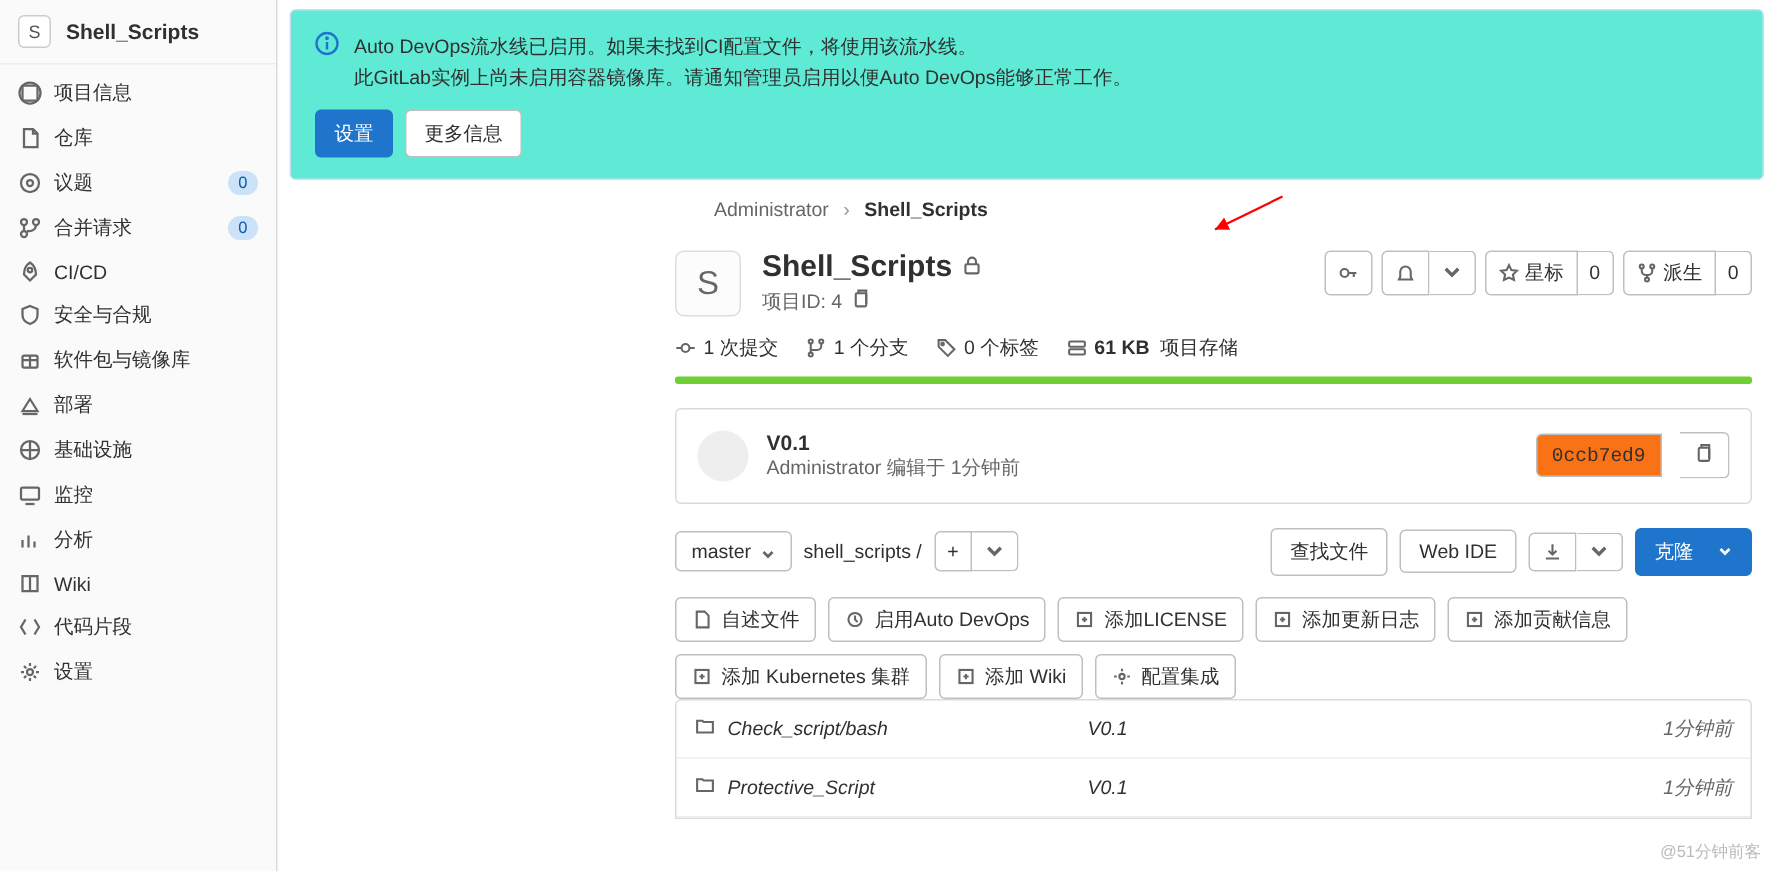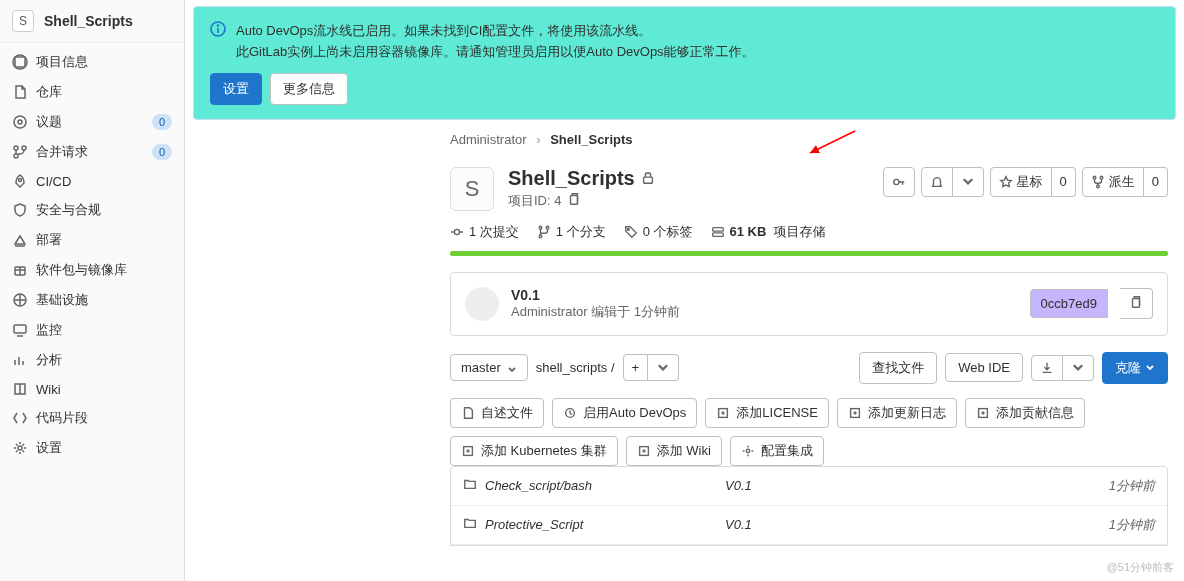--- a/index.html
+++ b/index.html
@@ -19,21 +19,21 @@
 .banner { background: #5eead4; border: 1px solid #c9dff5; border-radius: 4px; margin: 6px 8px 12px 8px; padding: 14px 16px; position: relative; }
 .banner-row { display: flex; gap: 10px; }
 .banner-icon { color: #1f75cb; }
 .banner-icon svg { width: 16px; height: 16px; fill: none; stroke: #1f75cb; stroke-width: 1.6; }
 .banner-text { font-size: 13px; line-height: 1.6; }
 .banner-btns { margin-top: 10px; display: flex; gap: 8px; }
 .btn { border: 1px solid #bfbfbf; background: #fff; border-radius: 4px; padding: 6px 12px; font-size: 13px; cursor: pointer; color: #303030; }
 .btn-primary { background: #1f75cb; border-color: #1f75cb; color: #fff; }
 .btn-blue { background: #1f75cb; border-color: #1f75cb; color: #fff; }
 .content { padding: 0 16px 0 265px; }
-.crumbs { font-size: 13px; color: #666; margin-bottom: 20px; }
+.crumbs { font-size: 13px; color: #666; margin-bottom: 20px; margin-left: 26px; }
 .crumbs a { color: #666; text-decoration: none; }
 .crumb-sep { margin: 0 6px; color: #999; }
 .head { display: flex; align-items: flex-start; margin-bottom: 12px; }
 .head-avatar { width: 44px; height: 44px; border: 1px solid #ddd; border-radius: 6px; background: #fcfcfc; display: flex; align-items: center; justify-content: center; font-size: 22px; color: #666; margin-right: 14px; }
 .head-title { font-size: 20px; font-weight: 600; display: flex; align-items: center; gap: 6px; }
 .lock-icon svg { width: 14px; height: 14px; stroke: #666; fill: none; stroke-width: 1.6; }
 .head-sub { font-size: 13px; color: #666; display: flex; align-items: center; gap: 6px; margin-top: 2px; }
 .copy-icon svg { width: 14px; height: 14px; stroke: #666; fill: none; stroke-width: 1.6; }
 .head-actions { margin-left: auto; display: flex; gap: 6px; }
 .sq-btn { border: 1px solid #bfbfbf; border-radius: 4px; padding: 5px 8px; background: #fff; cursor: pointer; display: flex; align-items: center; gap: 4px; font-size: 13px; color: #303030; }
@@ -43,21 +43,21 @@
 .split .sq-btn:last-child { border-radius: 0 4px 4px 0; border-left: none; }
 .stats { display: flex; gap: 18px; font-size: 13px; color: #303030; margin-bottom: 10px; }
 .stats span { display: flex; align-items: center; gap: 5px; }
 .stats svg { width: 14px; height: 14px; stroke: #666; fill: none; stroke-width: 1.6; }
 .bar { height: 5px; background: #6fcf35; border-radius: 2px; margin-bottom: 16px; }
 .commit-box { border: 1px solid #dbdbdb; border-radius: 4px; padding: 14px; display: flex; align-items: center; gap: 12px; margin-bottom: 16px; }
 .commit-ava { width: 34px; height: 34px; border-radius: 50%; background: #eee; }
 .commit-body { flex: 1; }
 .commit-title { font-weight: 600; font-size: 14px; }
 .commit-meta { font-size: 13px; color: #666; }
-.commit-sha { font-family: Liberation Sans, sans-serif; border: 1px solid #bfbfbf; border-radius: 4px 0 0 4px; padding: 6px 10px; background: #c4b5fd; font-size: 13px; }
+.commit-sha { font-family: Liberation Mono, monospace; border: 1px solid #bfbfbf; border-radius: 4px 0 0 4px; padding: 6px 10px; background: #f97316; font-size: 13px; }
 .commit-copy { border: 1px solid #bfbfbf; border-left: none; border-radius: 0 4px 4px 0; padding: 6px 9px; background: #fff; cursor: pointer; }
 .row { display: flex; gap: 8px; align-items: center; margin-bottom: 14px; flex-wrap: wrap; }
 .dd { border: 1px solid #bfbfbf; border-radius: 4px; padding: 5px 10px; background: #fff; cursor: pointer; display: flex; align-items: flex-end; gap: 6px; font-size: 13px; }
 .dd svg { width: 10px; height: 10px; stroke: #666; fill: none; stroke-width: 1.8; }
 .crumb-path { font-size: 13px; color: #303030; }
 .spacer { flex: 1; }
 .chips { display: flex; gap: 8px; flex-wrap: wrap; }
 .chip { border: 1px solid #bfbfbf; border-radius: 4px; padding: 5px 10px; background: #fff; cursor: pointer; display: flex; align-items: center; gap: 6px; font-size: 13px; color: #303030; }
 .chip svg { width: 14px; height: 14px; stroke: #666; fill: none; stroke-width: 1.6; }
 .tbl { border: 1px solid #dbdbdb; border-radius: 4px 4px 0 0; }
@@ -133,34 +133,34 @@
           <span class="sb-icon">
             <svg viewBox="0 0 16 16">
               <path d="M8 2l5 2v4c0 3-2 5-5 6-3-1-5-3-5-6V4z"></path>
             </svg>
           </span>
           <span class="sb-label">安全与合规</span>
         </div>
         <div class="sb-item">
           <span class="sb-icon">
             <svg viewBox="0 0 16 16">
+              <rect x="3" y="5" width="10" height="8" rx="1"></rect>
+              <path d="M3 8h10M8 5v8"></path>
+            </svg>
+          </span>
+          <span class="sb-label">软件包与镜像库</span>
+        </div>
+        <div class="sb-item">
+          <span class="sb-icon">
+            <svg viewBox="0 0 16 16">
               <path d="M3 12l5-8 5 8z"></path>
               <line x1="3" y1="14" x2="13" y2="14"></line>
             </svg>
           </span>
           <span class="sb-label">部署</span>
-        </div>
-        <div class="sb-item">
-          <span class="sb-icon">
-            <svg viewBox="0 0 16 16">
-              <rect x="3" y="5" width="10" height="8" rx="1"></rect>
-              <path d="M3 8h10M8 5v8"></path>
-            </svg>
-          </span>
-          <span class="sb-label">软件包与镜像库</span>
         </div>
         <div class="sb-item">
           <span class="sb-icon">
             <svg viewBox="0 0 16 16">
               <circle cx="8" cy="8" r="6"></circle>
               <path d="M8 2v12M2 8h12"></path>
             </svg>
           </span>
           <span class="sb-label">基础设施</span>
         </div>
@@ -367,21 +367,21 @@
               <svg viewBox="0 0 16 16">
                 <path d="M8 2v8M5 7l3 3 3-3M3 13h10"></path>
               </svg>
             </button>
           <button class="sq-btn">
               <svg viewBox="0 0 10 10">
                 <path d="M2 3l3 3 3-3"></path>
               </svg>
             </button>
         </div>
-        <button class="btn btn-blue" style="display:flex;align-items:center;gap:4px;">
+        <button class="btn btn-blue" style="display:flex;align-items:center;gap:16px;">
             <span>克隆</span>
             <svg width="10" height="10" viewBox="0 0 10 10" fill="none" stroke="#fff" stroke-width="1.8">
               <path d="M2 3l3 3 3-3"></path>
             </svg>
           </button>
       </div>
 
       <div class="chips" id="chips">
           <button class="chip">
             <svg viewBox="0 0 16 16">

